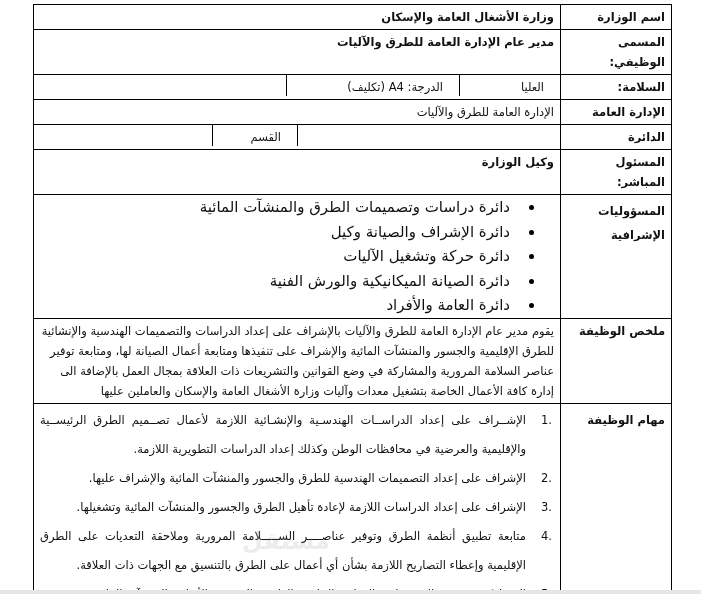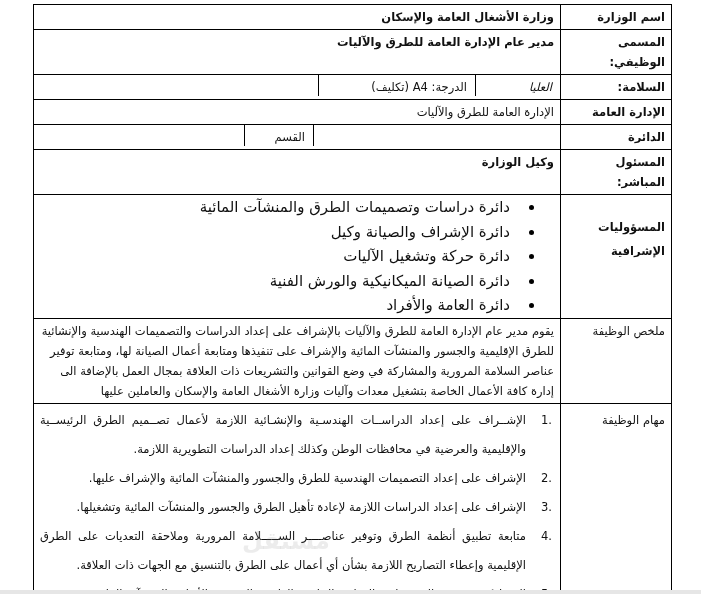--- a/index.html
+++ b/index.html
@@ -34,37 +34,37 @@
     font-size: 11.5px;
     line-height: 20px;
     text-align: right;
   }
   td.label {
     width: 98px;
     font-weight: bold;
     font-size: 11.5px;
     margin-top: 44px;
   }
-  td.label.plain { font-weight: normal; }
+  td.label.plain { font-weight: bold; }
   .bold { font-weight: bold; margin-top: 16px; }
   tr.h25 td { height: 20px; }
   .split {
     display: flex;
     flex-direction: row;
     height: 21px;
     margin: -2px -6px;
   }
   .split > div {
-    padding: 2px 8px;
+    padding: 2px 16px;
     line-height: 20px;
     border-left: 1.5px solid #000;
     text-align: right;
   }
   .split > div:last-child { border-left: none; }
-  .cat-a { width: 68px; font-style: italic; }
+  .cat-a { width: 68px; }
   .cat-b { width: 140px; }
   .dept-a { width: 230px; }
   .dept-b { width: 52px; }
   ul.bullets {
     list-style: none;
     margin: 0;
     padding: 0 16px 0 0;
   }
   ul.bullets li {
     position: relative;
@@ -160,21 +160,21 @@
           <div class="dept-b">القسم</div>
           <div></div>
         </div>
       </td>
     </tr>
     <tr class="h25">
       <td class="label">المسئول المباشر:</td>
       <td class="bold">وكيل الوزارة</td>
     </tr>
     <tr>
-      <td class="label" style="line-height:24px; padding-top:20px;">
+      <td class="label" style="line-height:24px; padding-top:4px;">
         <div>المسؤوليات</div>
         <div>الإشرافية</div>
       </td>
       <td style="padding-top:0; padding-bottom:0; height:120px;">
         <ul class="bullets">
           <li>دائرة دراسات وتصميمات الطرق والمنشآت المائية</li>
           <li>دائرة الإشراف والصيانة وكيل</li>
           <li>دائرة حركة وتشغيل الآليات</li>
           <li>دائرة الصيانة الميكانيكية والورش الفنية</li>
           <li>دائرة العامة والأفراد</li>

